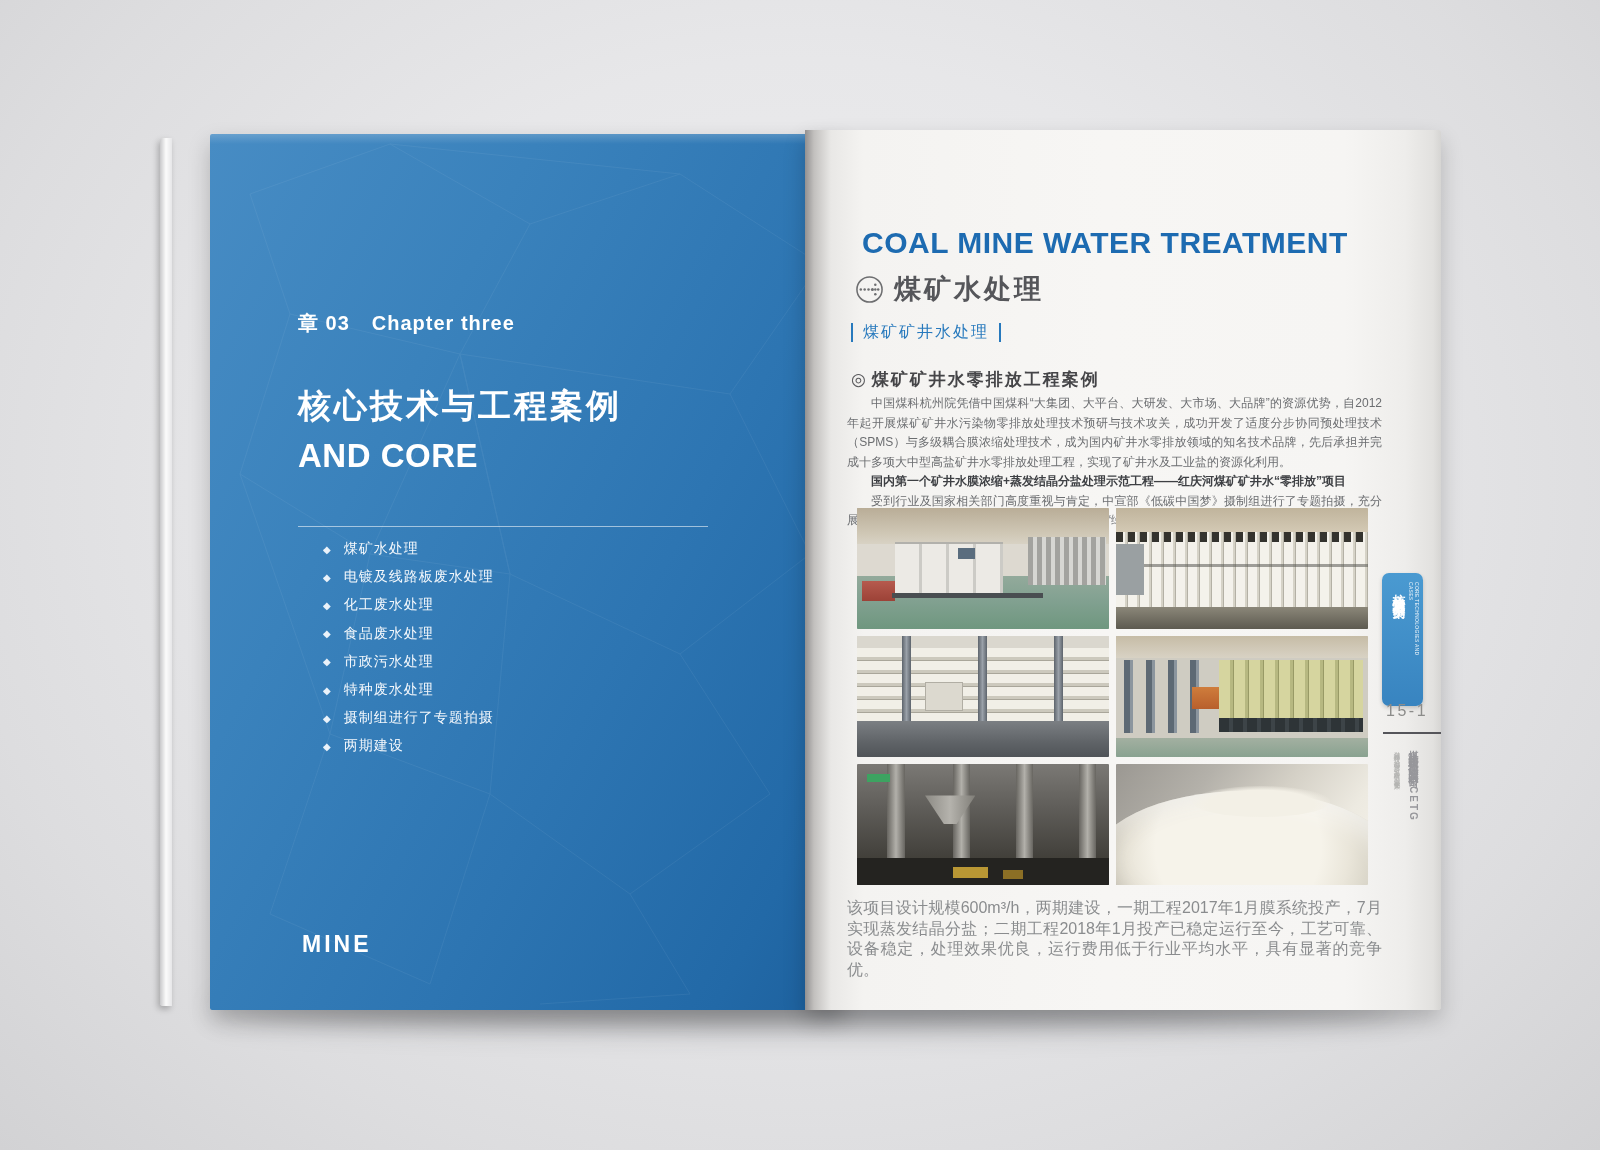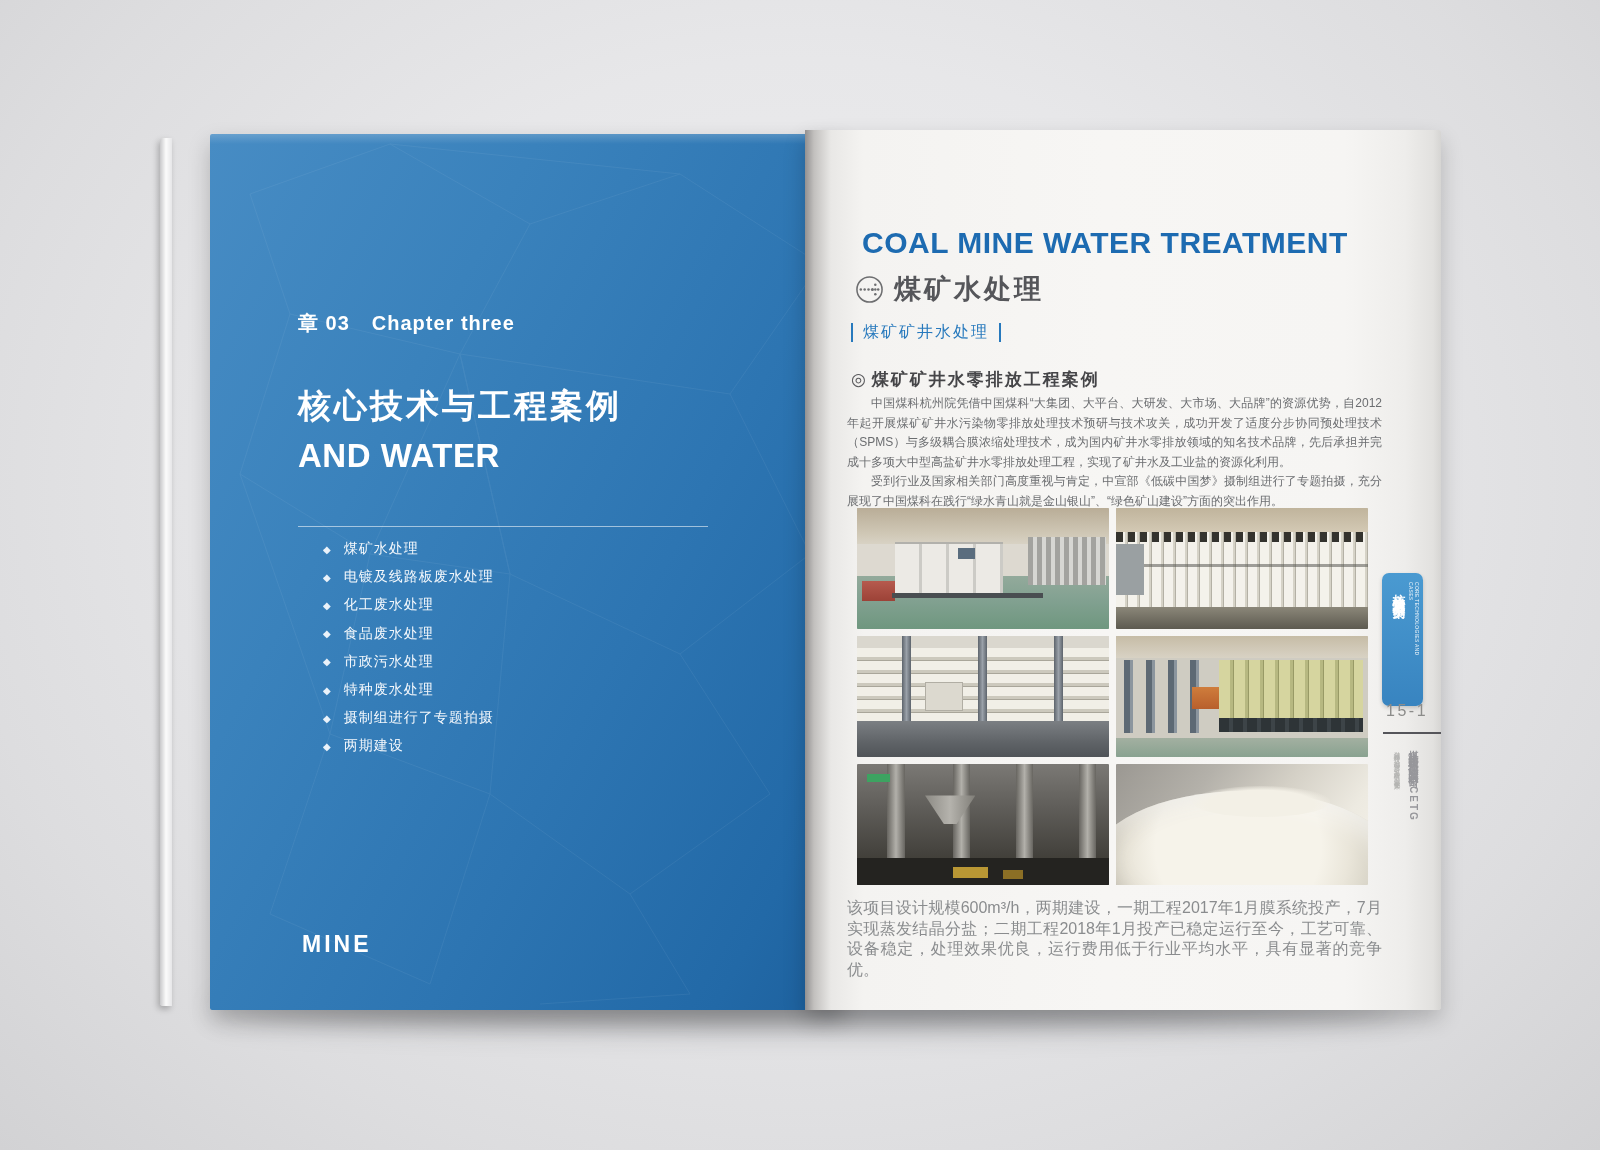--- a/index.html
+++ b/index.html
@@ -185,21 +185,21 @@
       </g>
     </svg>
     <div class="top-shade-left"></div>
 
     <div class="chapter">
       <span class="cn">章 03</span><span>Chapter three</span>
     </div>
 
     <div class="title-cn">核心技术与工程案例</div>
     <div class="title-en">
-      <div>AND WATER</div>
+      <div>AND CORE</div>
     </div>
     <div class="divider"></div>
 
     <div class="menu">
       <div class="menu-item">
           <span class="bullet">◆</span>
           <span>煤矿水处理</span>
         </div>
       <div class="menu-item">
           <span class="bullet">◆</span>
@@ -260,20 +260,21 @@
       <span class="txt">煤矿矿井水处理</span>
       <span class="bar"></span>
     </div>
 
     <div class="r-section">
       <span class="marker">◎</span><span>煤矿矿井水零排放工程案例</span>
     </div>
 
     <div class="r-body">
       <p>中国煤科杭州院凭借中国煤科“大集团、大平台、大研发、大市场、大品牌”的资源优势，自2012年起开展煤矿矿井水污染物零排放处理技术预研与技术攻关，成功开发了适度分步协同预处理技术（SPMS）与多级耦合膜浓缩处理技术，成为国内矿井水零排放领域的知名技术品牌，先后承担并完成十多项大中型高盐矿井水零排放处理工程，实现了矿井水及工业盐的资源化利用。</p>
+      <p class="bold">国内第一个矿井水膜浓缩+蒸发结晶分盐处理示范工程——红庆河煤矿矿井水“零排放”项目</p>
       <p>受到行业及国家相关部门高度重视与肯定，中宣部《低碳中国梦》摄制组进行了专题拍摄，充分展现了中国煤科在践行“绿水青山就是金山银山”、“绿色矿山建设”方面的突出作用。</p>
     </div>
 
     <div class="photo-grid">
       <div class="photo p1">
         <div class="ceiling"></div>
           <div class="wall"></div>
           <div class="floor"></div>
         <div class="rack"></div>
           <div class="cabinet"></div>

